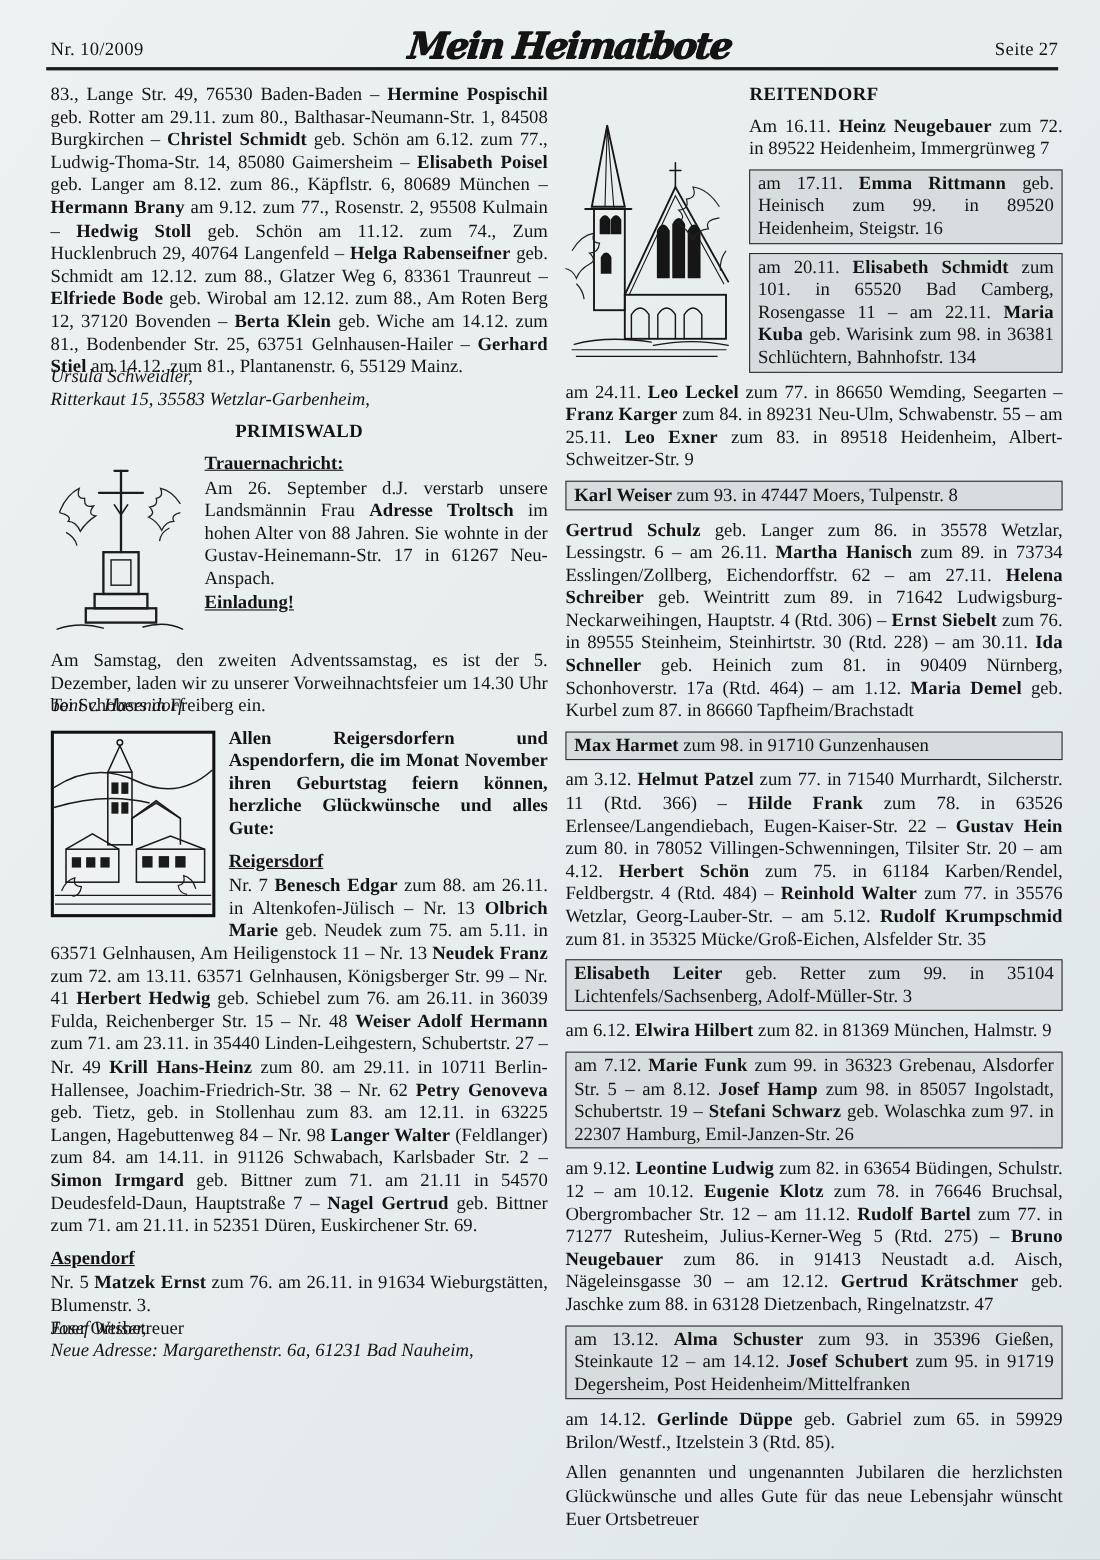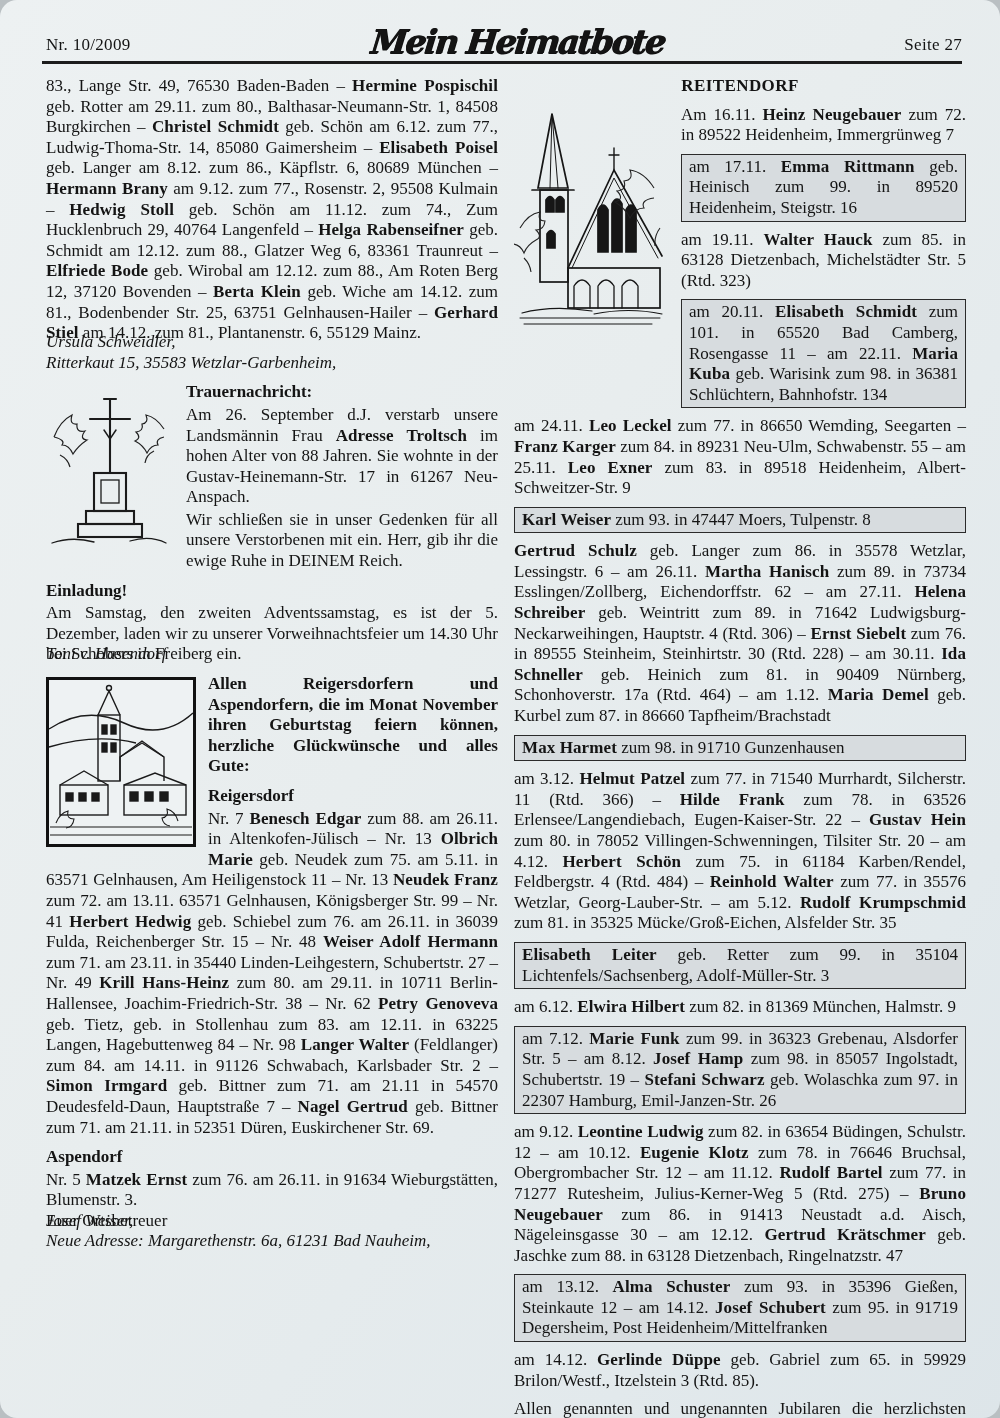--- a/index.html
+++ b/index.html
@@ -1,33 +1,33 @@
 <!DOCTYPE html>
 <html><head>
 <meta charset="utf-8">
 <style>
   html,body{margin:0;padding:0;background:#b9bfc2;}
   .page{
     width:1000px;height:1418px;margin:0 auto;position:relative;overflow:hidden;
     background:linear-gradient(125deg,#edf1f2 0%,#e8edee 45%,#e2e9ec 80%,#dde5e9 100%);
-    font-family:"Liberation Serif", serif;color:#141414;border-radius:17px;
+    font-family:"Liberation Serif", serif;color:#141414;
   }
   .header{display:flex;justify-content:space-between;align-items:flex-end;
     padding:22px 38px 0 46px;}
   .issue,.pageno{font-size:17px;letter-spacing:.3px;}
   .masthead{font-family:"DejaVu Serif", serif;font-weight:bold;font-style:italic;
     font-size:33px;letter-spacing:-2px;transform:skewX(-6deg);
     text-shadow:1px 0 0 #111, 0 1px 0 #111;margin-bottom:-6px;}
   .rule{height:3px;background:#1c1c1c;margin:6px 38px 0 42px;}
   .cols{display:flex;gap:16px;padding:12px 34px 0 46px;}
   .col{width:452px;font-size:17px;line-height:20.6px;text-align:justify;}
   p{margin:0 0 9px 0;}
   b{letter-spacing:.1px;}
   h2{font-size:17px;margin:4px 0 8px 0;text-align:center;letter-spacing:.4px;}
-  h3{font-size:17px;margin:0 0 2px 0;text-align:left;}
+  h3{font-size:17px;margin:0 0 2px 0;text-align:left;text-decoration:underline;}
   .subtitle{font-weight:bold;margin:0 0 7px 0;}
   .sig-block{font-style:italic;margin:0 0 9px 0;}
   .sig-first{margin-top:-20.6px;}
   .illu{float:left;margin:3px 12px 4px 0;}
   .illu svg{display:block;}
   .entry{margin:0 0 8px 0;}
   .boxed{background:#d7dcdf;border:1px solid #2b2b2b;padding:2px 7px;overflow:hidden;}
   .clear{clear:both;}
 </style>
 </head>
@@ -46,20 +46,21 @@
 
     <div class="col">
 
       <p>83., Lange Str. 49, 76530 Baden-Baden – <b>Hermine Pospischil</b> geb. Rotter am 29.11. zum 80., Balthasar-Neumann-Str. 1, 84508 Burgkirchen – <b>Christel Schmidt</b> geb. Schön am 6.12. zum 77., Ludwig-Thoma-Str. 14, 85080 Gaimersheim – <b>Elisabeth Poisel</b> geb. Langer am 8.12. zum 86., Käpflstr. 6, 80689 München – <b>Hermann Brany</b> am 9.12. zum 77., Rosenstr. 2, 95508 Kulmain – <b>Hedwig Stoll</b> geb. Schön am 11.12. zum 74., Zum Hucklenbruch 29, 40764 Langenfeld – <b>Helga Rabenseifner</b> geb. Schmidt am 12.12. zum 88., Glatzer Weg 6, 83361 Traunreut – <b>Elfriede Bode</b> geb. Wirobal am 12.12. zum 88., Am Roten Berg 12, 37120 Bovenden – <b>Berta Klein</b> geb. Wiche am 14.12. zum 81., Bodenbender Str. 25, 63751 Gelnhausen-Hailer – <b>Gerhard Stiel</b> am 14.12. zum 81., Plantanenstr. 6, 55129 Mainz.</p>
 
       <div class="sig-block">
         <div class="sig-first">Ursula Schweidler,</div>
         <div>Ritterkaut 15, 35583 Wetzlar-Garbenheim,</div>
       </div>
 
+      <h2>PRIMISWALD</h2>
 
       <span class="illu">
         <svg width="128" height="172" viewBox="0 0 128 172">
           <g stroke="#1b1b1b" fill="none" stroke-width="2.1" stroke-linecap="round">
             <path d="M64 14 V88"></path>
               <path d="M44 34 H84"></path>
               <path d="M58 14 h12"></path>
             <path d="M64 40 v14 M58 45 l6 9 6 -9" stroke-width="1.5"></path>
             <rect x="48" y="88" width="32" height="38"></rect>
             <rect x="55" y="95" width="18" height="23" stroke-width="1.3"></rect>
@@ -70,21 +71,20 @@
           <g stroke="#222" fill="none" stroke-width="1.2">
             <path d="M8 52 q6 -16 18 -22 q-3 10 5 9 q-1 9 8 7 q-6 8 2 9 q-9 6 -14 14 q-4 -9 -11 -9 q4 -5 -8 -8"></path>
             <path d="M118 44 q-8 -12 -18 -14 q3 8 -4 9 q2 7 -6 8 q6 6 -1 9 q8 4 12 12 q4 -8 11 -8 q-3 -6 6 -8"></path>
             <path d="M14 70 q8 4 10 12 M108 66 q-8 4 -9 12"></path>
           </g>
         </svg>
       </span>
 
       <h3>Trauernachricht:</h3>
       <p style="margin-bottom:2px;">Am 26. September d.J. verstarb unsere Landsmännin Frau <b>Adresse Troltsch</b> im hohen Alter von 88 Jahren. Sie wohnte in der Gustav-Heinemann-Str. 17 in 61267 Neu-Anspach.</p>
-      <p>Wir schließen sie in unser Gedenken für all unsere Verstorbenen mit ein. Herr, gib ihr die ewige Ruhe in DEINEM Reich.</p>
 
       <h3>Einladung!</h3>
       <p class="clear" style="margin-bottom:0;">Am Samstag, den zweiten Adventssamstag, es ist der 5. Dezember, laden wir zu unserer Vorweihnachtsfeier um 14.30 Uhr bei Schobers in Freiberg ein.</p>
       <div class="sig-block">
         <div class="sig-first">Toni v. Hasendorf</div>
       </div>
 
 
       <span class="illu">
         <svg width="150" height="170" viewBox="0 0 150 170">
@@ -162,21 +162,20 @@
             <path d="M6 120 q8 -14 20 -16 q-3 9 5 9 q-1 9 -9 9 q7 7 0 10 q-9 5 -12 13 q-4 -9 -12 -9"></path>
             <path d="M146 120 q-6 8 -5 18 M10 150 q6 6 7 14"></path>
           </g>
         </svg>
       </span>
 
 
       <div>
           <div class="entry">Am 16.11. <b>Heinz Neugebauer</b> zum 72. in 89522 Heidenheim, Immergrünweg 7</div>
           <div class="entry boxed">am 17.11. <b>Emma Rittmann</b> geb. Heinisch zum 99. in 89520 Heidenheim, Steigstr. 16</div>
-          <div class="entry">am 19.11. <b>Walter Hauck</b> zum 85. in 63128 Dietzenbach, Michelstädter Str. 5 (Rtd. 323)</div>
           <div class="entry boxed">am 20.11. <b>Elisabeth Schmidt</b> zum 101. in 65520 Bad Camberg, Rosengasse 11 – am 22.11. <b>Maria Kuba</b> geb. Warisink zum 98. in 36381 Schlüchtern, Bahnhofstr. 134</div>
           <div class="entry">am 24.11. <b>Leo Leckel</b> zum 77. in 86650 Wemding, Seegarten – <b>Franz Karger</b> zum 84. in 89231 Neu-Ulm, Schwabenstr. 55 – am 25.11. <b>Leo Exner</b> zum 83. in 89518 Heidenheim, Albert-Schweitzer-Str. 9</div>
           <div class="entry boxed"><b>Karl Weiser</b> zum 93. in 47447 Moers, Tulpenstr. 8</div>
           <div class="entry"><b>Gertrud Schulz</b> geb. Langer zum 86. in 35578 Wetzlar, Lessingstr. 6 – am 26.11. <b>Martha Hanisch</b> zum 89. in 73734 Esslingen/Zollberg, Eichendorffstr. 62 – am 27.11. <b>Helena Schreiber</b> geb. Weintritt zum 89. in 71642 Ludwigsburg-Neckarweihingen, Hauptstr. 4 (Rtd. 306) – <b>Ernst Siebelt</b> zum 76. in 89555 Steinheim, Steinhirtstr. 30 (Rtd. 228) – am 30.11. <b>Ida Schneller</b> geb. Heinich zum 81. in 90409 Nürnberg, Schonhoverstr. 17a (Rtd. 464) – am 1.12. <b>Maria Demel</b> geb. Kurbel zum 87. in 86660 Tapfheim/Brachstadt</div>
           <div class="entry boxed"><b>Max Harmet</b> zum 98. in 91710 Gunzenhausen</div>
           <div class="entry">am 3.12. <b>Helmut Patzel</b> zum 77. in 71540 Murrhardt, Silcherstr. 11 (Rtd. 366) – <b>Hilde Frank</b> zum 78. in 63526 Erlensee/Langendiebach, Eugen-Kaiser-Str. 22 – <b>Gustav Hein</b> zum 80. in 78052 Villingen-Schwenningen, Tilsiter Str. 20 – am 4.12. <b>Herbert Schön</b> zum 75. in 61184 Karben/Rendel, Feldbergstr. 4 (Rtd. 484) – <b>Reinhold Walter</b> zum 77. in 35576 Wetzlar, Georg-Lauber-Str. – am 5.12. <b>Rudolf Krumpschmid</b> zum 81. in 35325 Mücke/Groß-Eichen, Alsfelder Str. 35</div>
           <div class="entry boxed"><b>Elisabeth Leiter</b> geb. Retter zum 99. in 35104 Lichtenfels/Sachsenberg, Adolf-Müller-Str. 3</div>
           <div class="entry">am 6.12. <b>Elwira Hilbert</b> zum 82. in 81369 München, Halmstr. 9</div>
           <div class="entry boxed">am 7.12. <b>Marie Funk</b> zum 99. in 36323 Grebenau, Alsdorfer Str. 5 – am 8.12. <b>Josef Hamp</b> zum 98. in 85057 Ingolstadt, Schubertstr. 19 – <b>Stefani Schwarz</b> geb. Wolaschka zum 97. in 22307 Hamburg, Emil-Janzen-Str. 26</div>
           <div class="entry">am 9.12. <b>Leontine Ludwig</b> zum 82. in 63654 Büdingen, Schulstr. 12 – am 10.12. <b>Eugenie Klotz</b> zum 78. in 76646 Bruchsal, Obergrombacher Str. 12 – am 11.12. <b>Rudolf Bartel</b> zum 77. in 71277 Rutesheim, Julius-Kerner-Weg 5 (Rtd. 275) – <b>Bruno Neugebauer</b> zum 86. in 91413 Neustadt a.d. Aisch, Nägeleinsgasse 30 – am 12.12. <b>Gertrud Krätschmer</b> geb. Jaschke zum 88. in 63128 Dietzenbach, Ringelnatzstr. 47</div>

